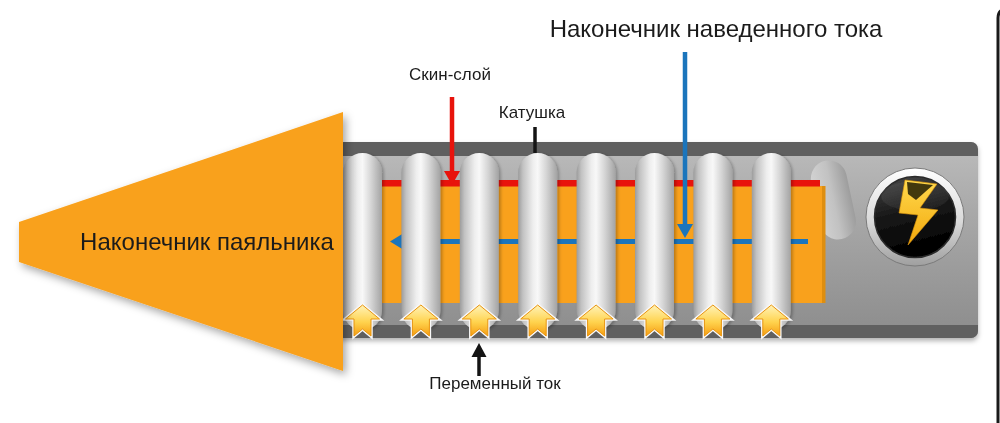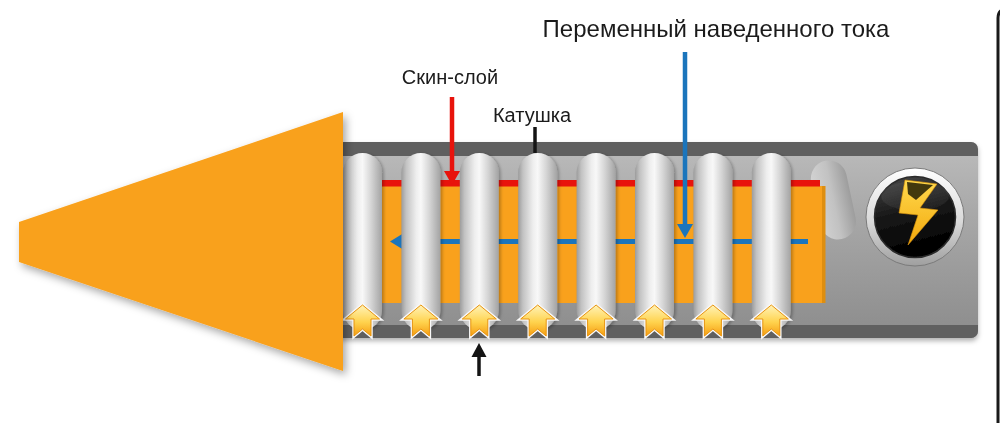--- a/index.html
+++ b/index.html
@@ -9,21 +9,21 @@
     background:#ffffff;
     overflow:hidden;
     font-family:"Liberation Sans", sans-serif;
   }
   .stage svg{position:absolute;left:0;top:0;}
   .label{
     position:absolute;
     transform:translateX(-50%);
     white-space:nowrap;
     color:#1b1b1b;
-    font-size:20px;
+    font-size:17px;
     line-height:1.1;
     z-index:5;
   }
 </style>
 </head>
 <body>
 
 <div class="stage">
 
   <svg width="1000" height="423" viewBox="0 0 1000 423">
@@ -161,21 +161,23 @@
     </g>
 
     <line x1="535" y1="127" x2="535" y2="153" stroke-width="3.5" stroke="#141414"></line>
 
     <g>
       <line x1="479" y1="376" x2="479" y2="357" stroke-width="3.5" stroke="#141414"></line>
       <polygon points="479,343 471.5,357 486.5,357" fill="#141414"></polygon>
     </g>
   </svg>
 
-  <div class="label" style="left:716px; top:16px; font-size:24px;">Переменный наведенного тока</div>
+  <div class="label" style="left:716px; top:16px; font-size:24px;">Наконечник наведенного тока</div>
 
   <div class="label" style="left:450px; top:66px;">Скин-слой</div>
 
   <div class="label" style="left:532px; top:104px;">Катушка</div>
 
+  <div class="label" style="left:207px; top:229px; font-size:24px;">Наконечник паяльника</div>
 
+  <div class="label" style="left:495px; top:375px;">Переменный ток</div>
 
 </div>
 
 </body></html>

